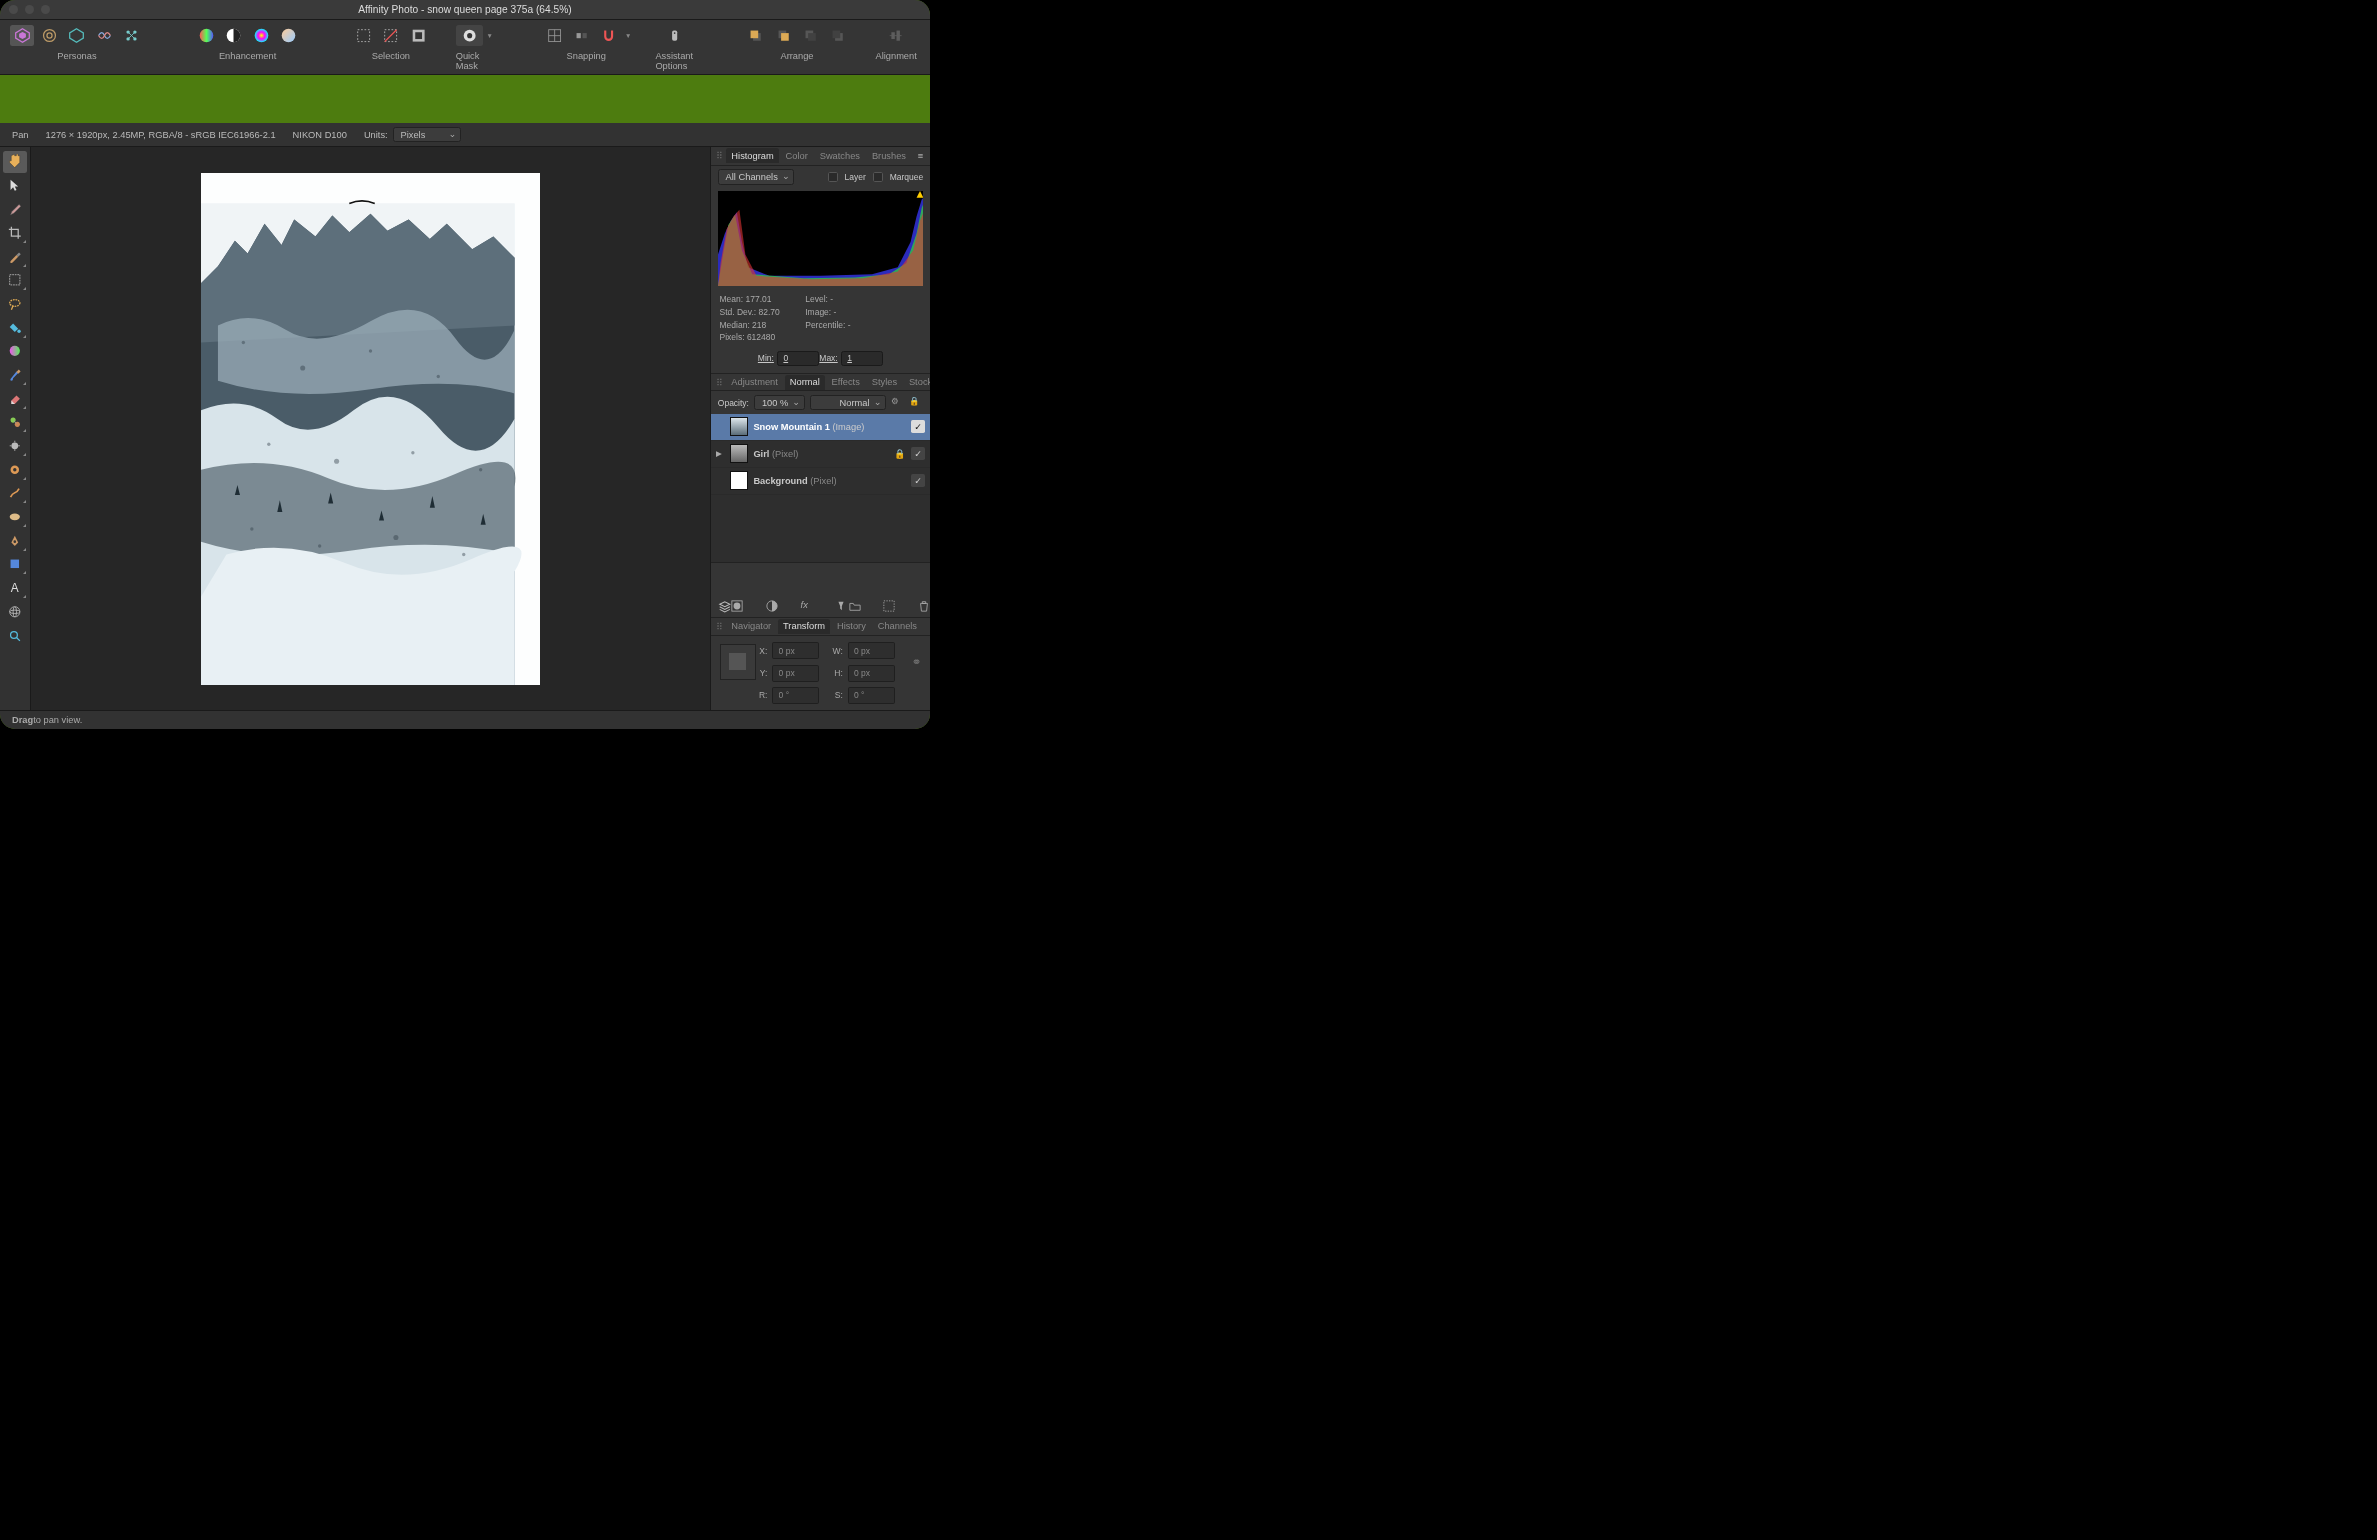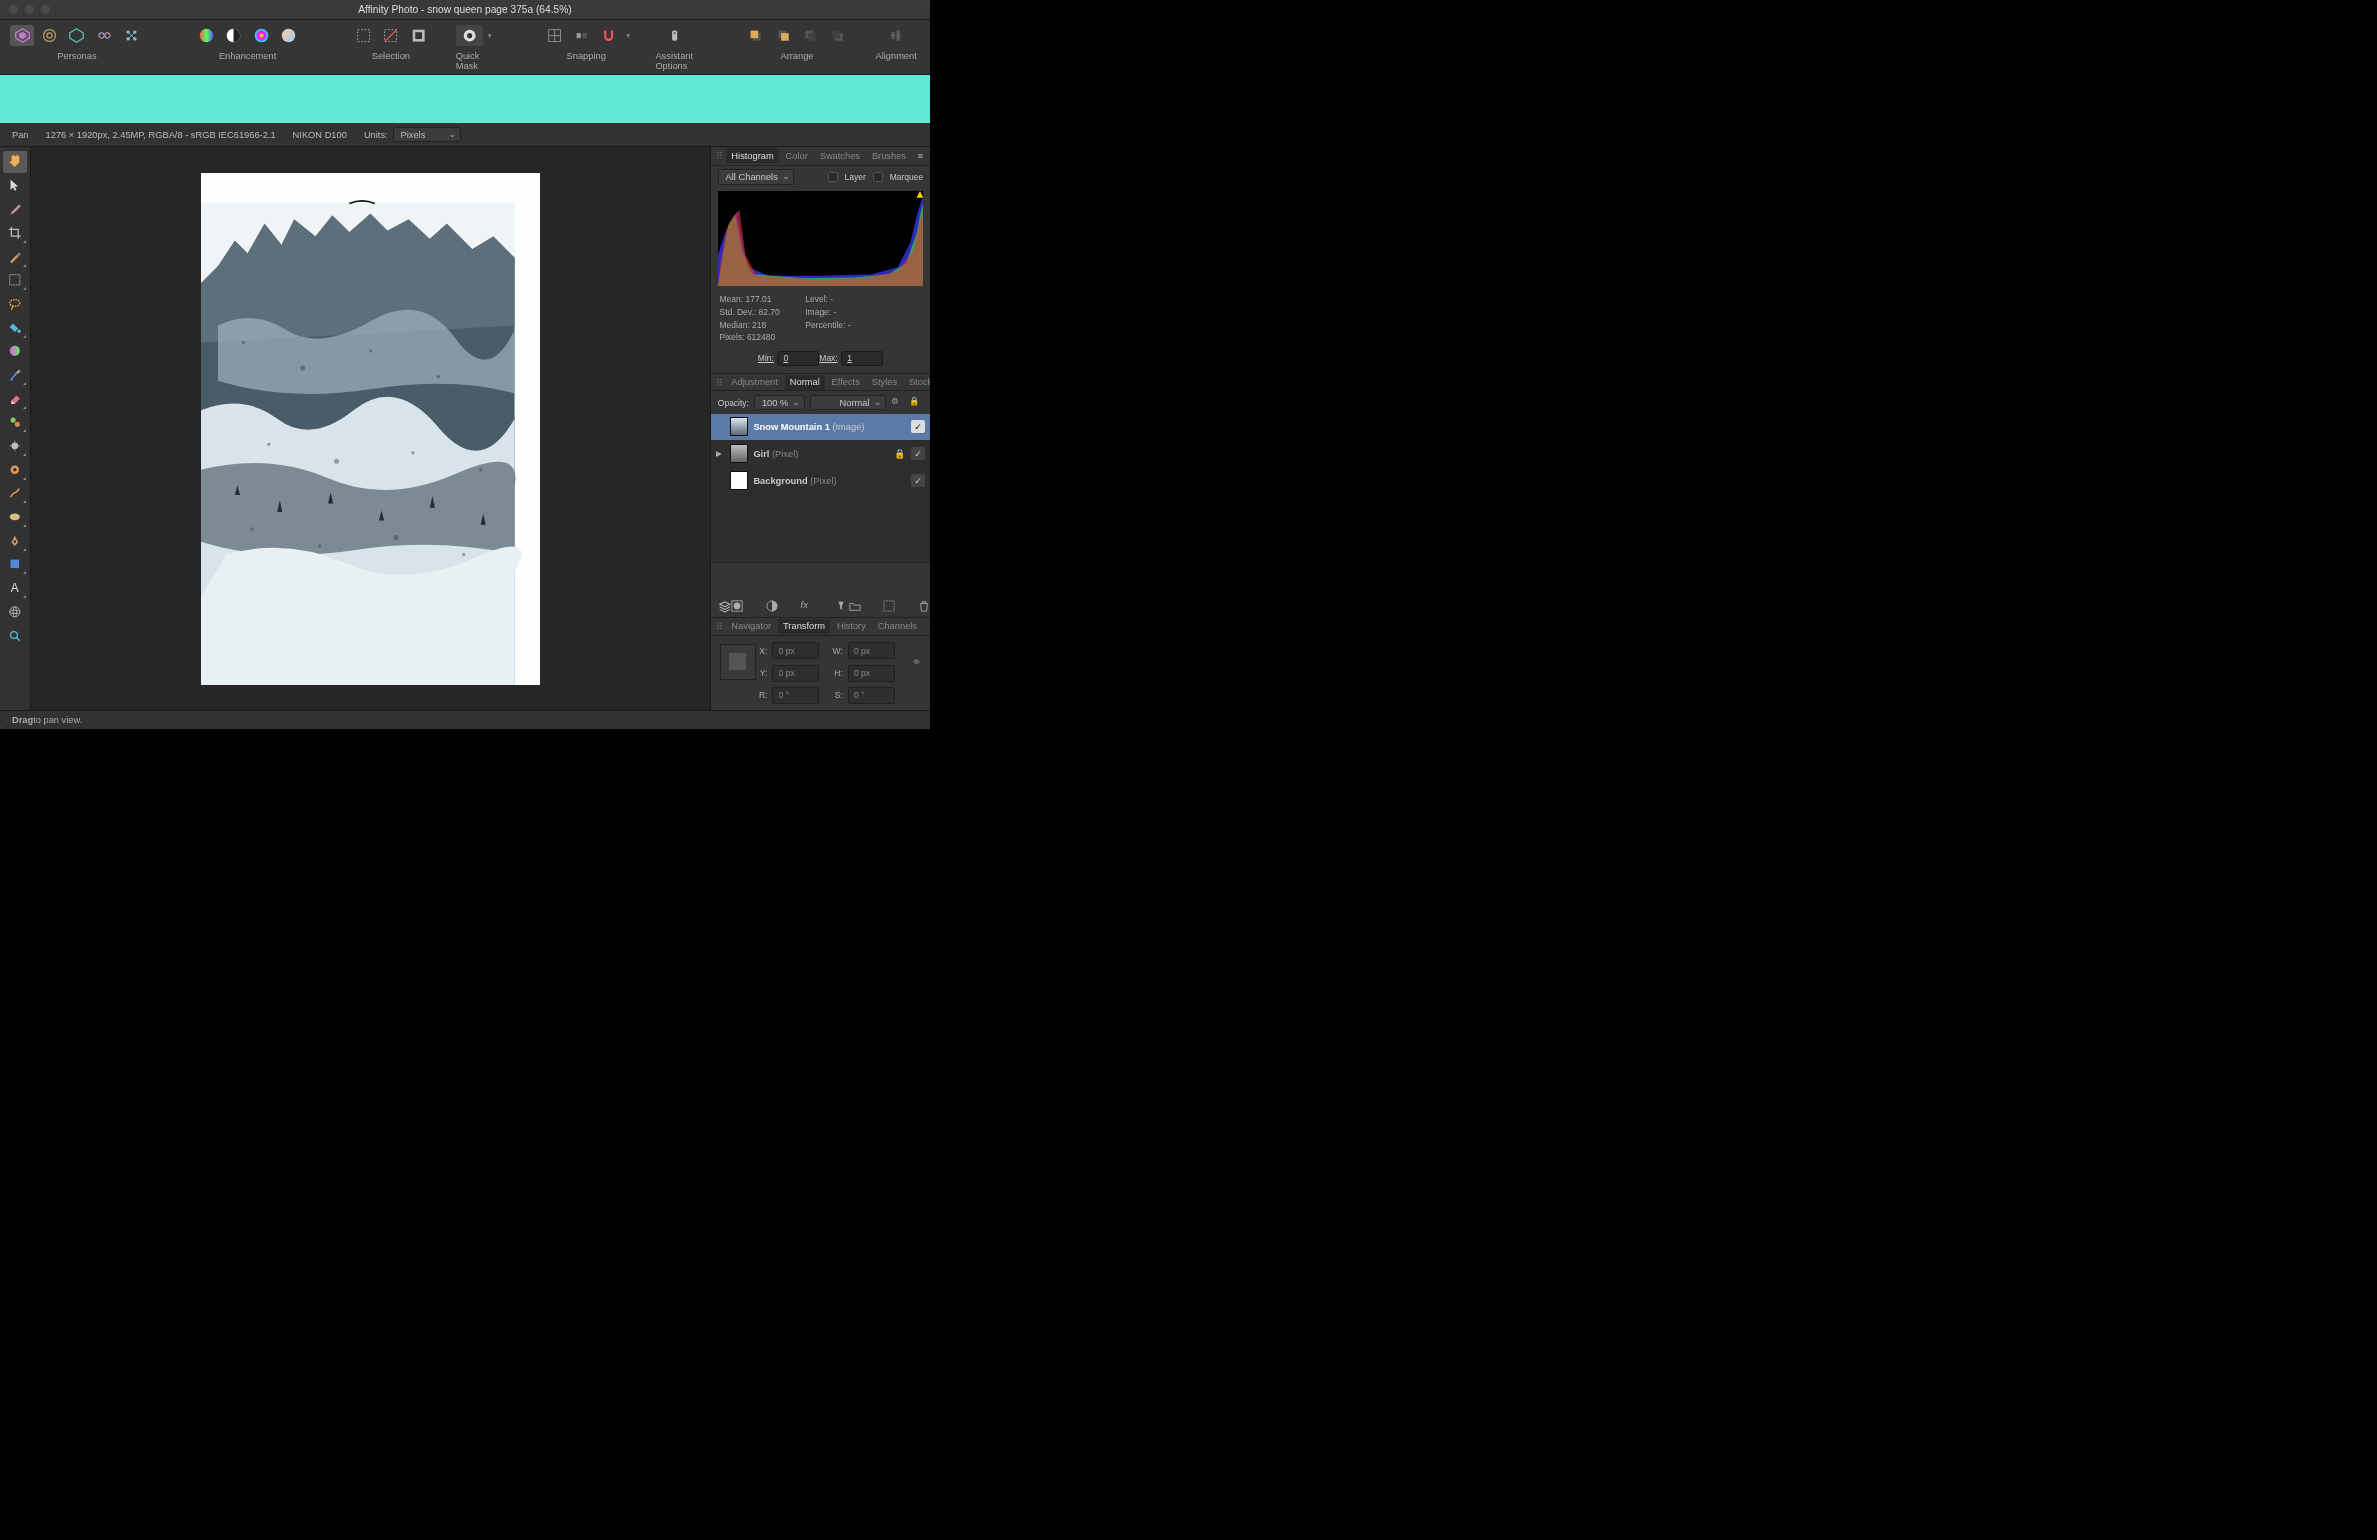--- a/index.html
+++ b/index.html
@@ -1,17 +1,17 @@
 <!DOCTYPE html>
 <html style="font-size:13.6px"><head>
 <meta charset="utf-8">
 <style>
 * { margin: 0; padding: 0; box-sizing: border-box; font-family: -apple-system, BlinkMacSystemFont, "Segoe UI", Helvetica, Arial, sans-serif; }
 body { background: #000; overflow: hidden; width: 1146px; height: 742px; }
-.window { width: 930px; height: 729px; background: #5eead4; border-radius: 3px; overflow: hidden; display: flex; flex-direction: column; color: #c8c8c8; font-size: 10.2px; }
+.window { width: 930px; height: 729px; background: #4d7c0f; border-radius: 15px; overflow: hidden; display: flex; flex-direction: column; color: #c8c8c8; font-size: 10.2px; }
 .titlebar { height: 20.3px; background: #3a3a3a; display: flex; align-items: center; position: relative; border-bottom: 0.8px solid #1a1a1a; }
 .traffic-lights { display: flex; gap: 6.8px; padding-left: 8.5px; }
 .tl { width: 9.3px; height: 9.3px; border-radius: 50%; background: #4a4a4a; }
 .app-title { position: absolute; left: 0; right: 0; text-align: center; font-size: 10.2px; color: #ddd; pointer-events: none; }
 .toolbar { background: #353535; display: flex; flex-direction: column; border-bottom: 0.8px solid #1a1a1a; }
 .toolbar-row { display: flex; align-items: flex-start; padding: 5.1px 10.2px 0 10.2px; gap: 25.4px; }
 .toolbar-group { display: flex; flex-direction: column; align-items: center; gap: 5.1px; }
 .toolbar-icons { display: flex; gap: 3.4px; align-items: center; }
 .toolbar-label { font-size: 9.3px; color: #aaa; padding-bottom: 3.4px; }
 .tb-btn { width: 24px; height: 20.3px; border-radius: 2.5px; display: flex; align-items: center; justify-content: center; cursor: pointer; }

